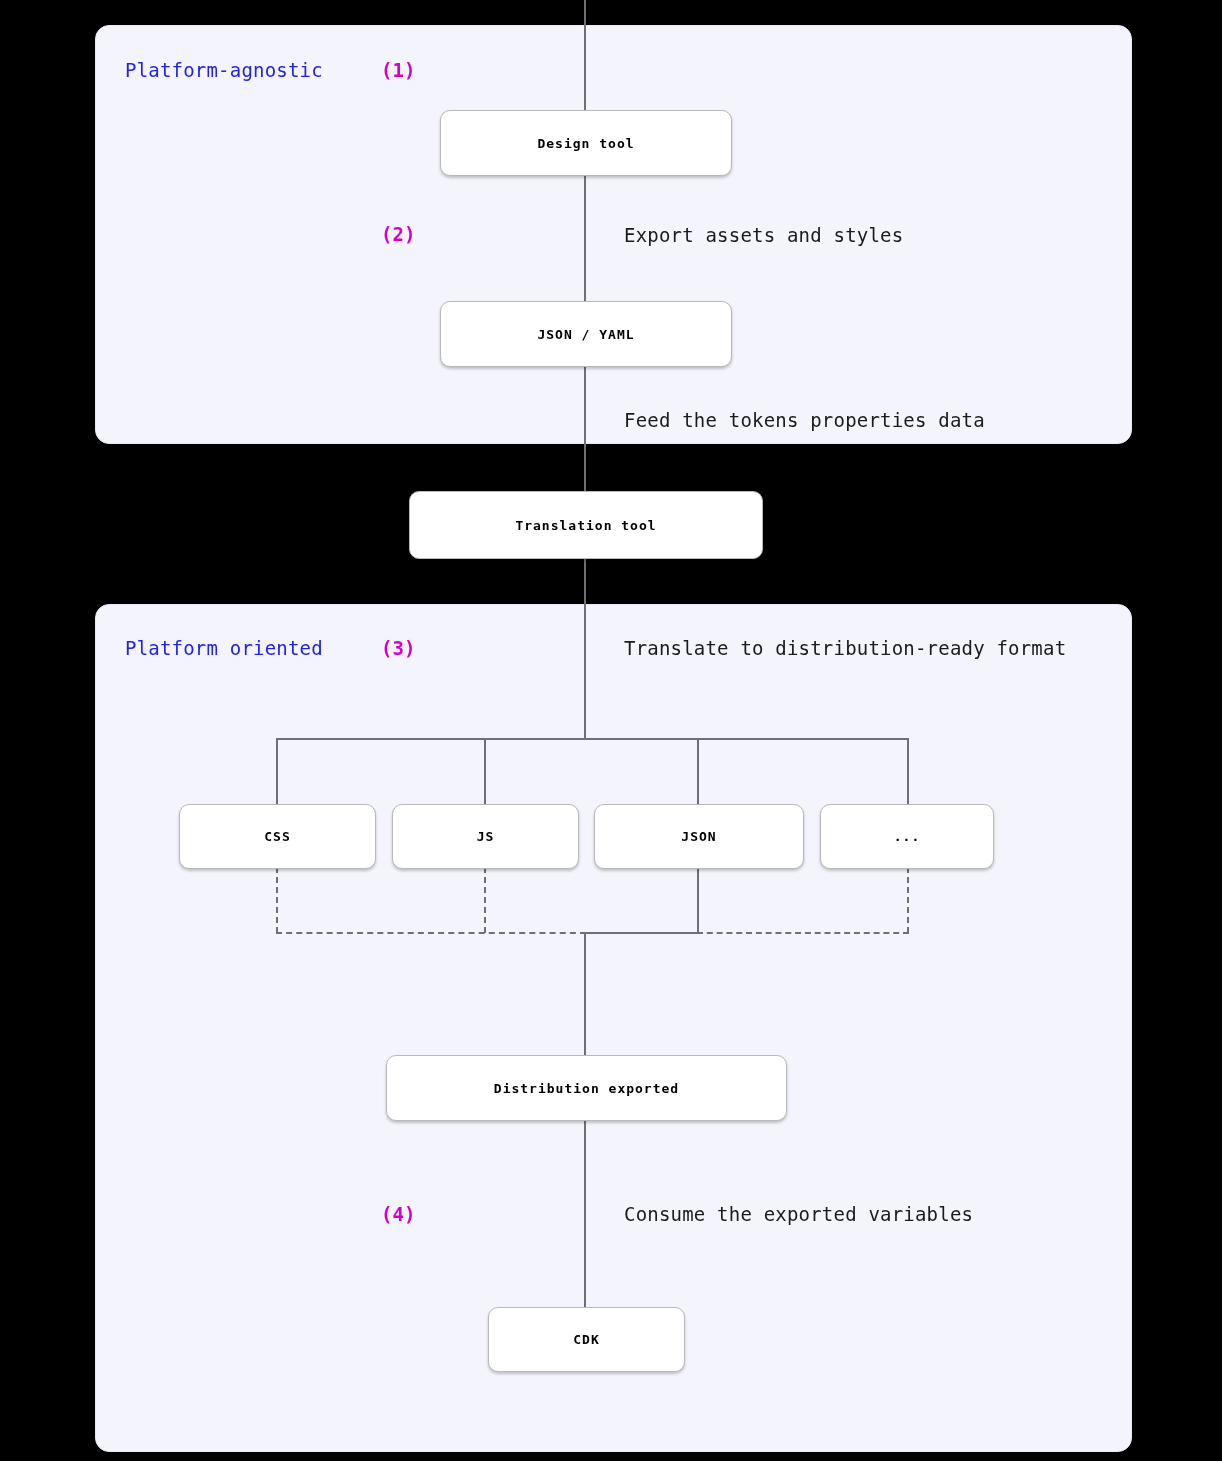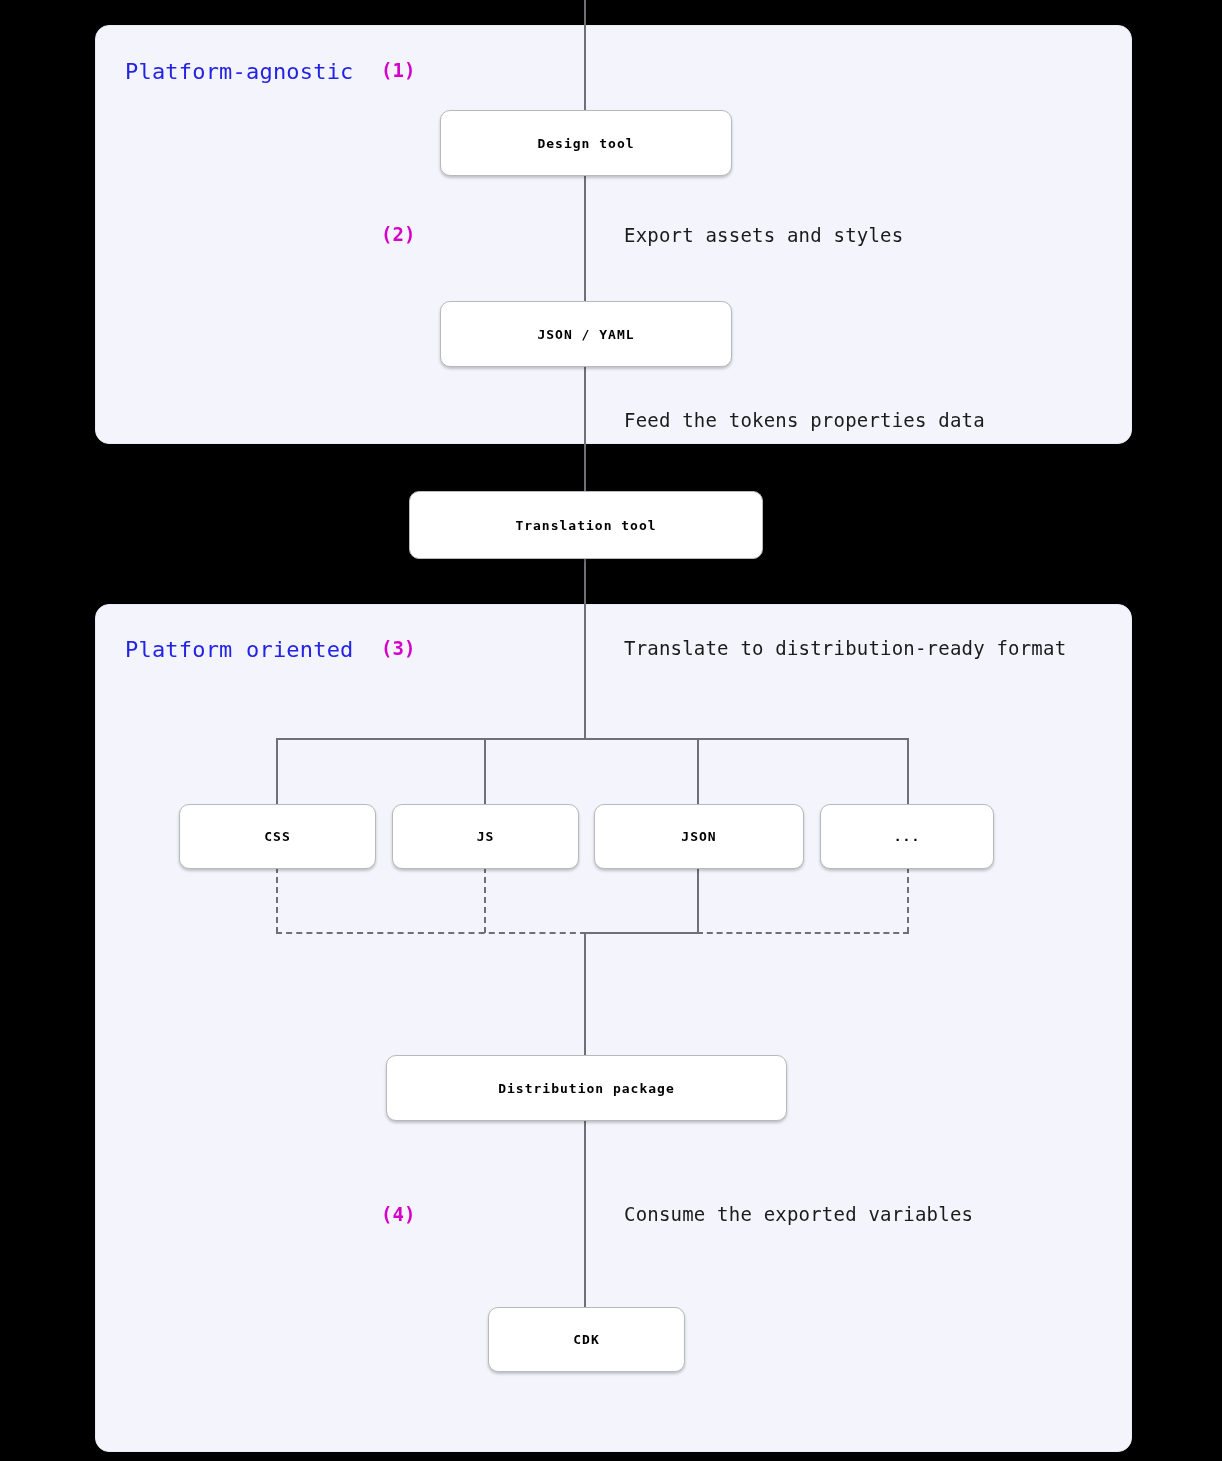--- a/index.html
+++ b/index.html
@@ -33,21 +33,21 @@
     width: 1035px; height: 417px;
   }
   #panel-platform {
     left: 95px; top: 604px;
     width: 1035px; height: 846px;
   }
   
   .panel-caption {
     position: absolute;
     color: #2323e6;
-    font-size: 22px;
+    font-size: 19px;
     letter-spacing: 0.2px;
     white-space: nowrap;
   }
   .step-tag {
     position: absolute;
     color: #d400c8;
     font-size: 19px;
     font-weight: bold;
     white-space: nowrap;
   }
@@ -166,21 +166,21 @@
   <div class="line vline" style="left:697px; top:867px; height:66px;"></div>
   <div class="dashed-v" style="left:907px; top:867px; height:66px;"></div>
 
   <div class="dashed-h" style="left:276px; top:932px; width:310px;"></div>
   <div class="line hline" style="left:584px; top:932px; width:115px;"></div>
   <div class="dashed-h" style="left:697px; top:932px; width:212px;"></div>
 
   <div class="line vline" style="left:584px; top:932px; height:123px;"></div>
 
   <div class="node" id="node-distribution-package" style="left:386px; top:1055px; width:399px; height:64px;">
-    <span>Distribution package</span>
+    <span>Distribution exported</span>
   </div>
 
   <div class="line vline" style="left:584px; top:1119px; height:188px;"></div>
 
   <div class="step-tag" style="left:381px; top:1203px;">(4)</div>
 
   <div class="edge-label" style="left:624px; top:1203px;">Consume the exported variables</div>
 
   <div class="node" id="node-cdk" style="left:488px; top:1307px; width:195px; height:63px;">
     <span>CDK</span>

